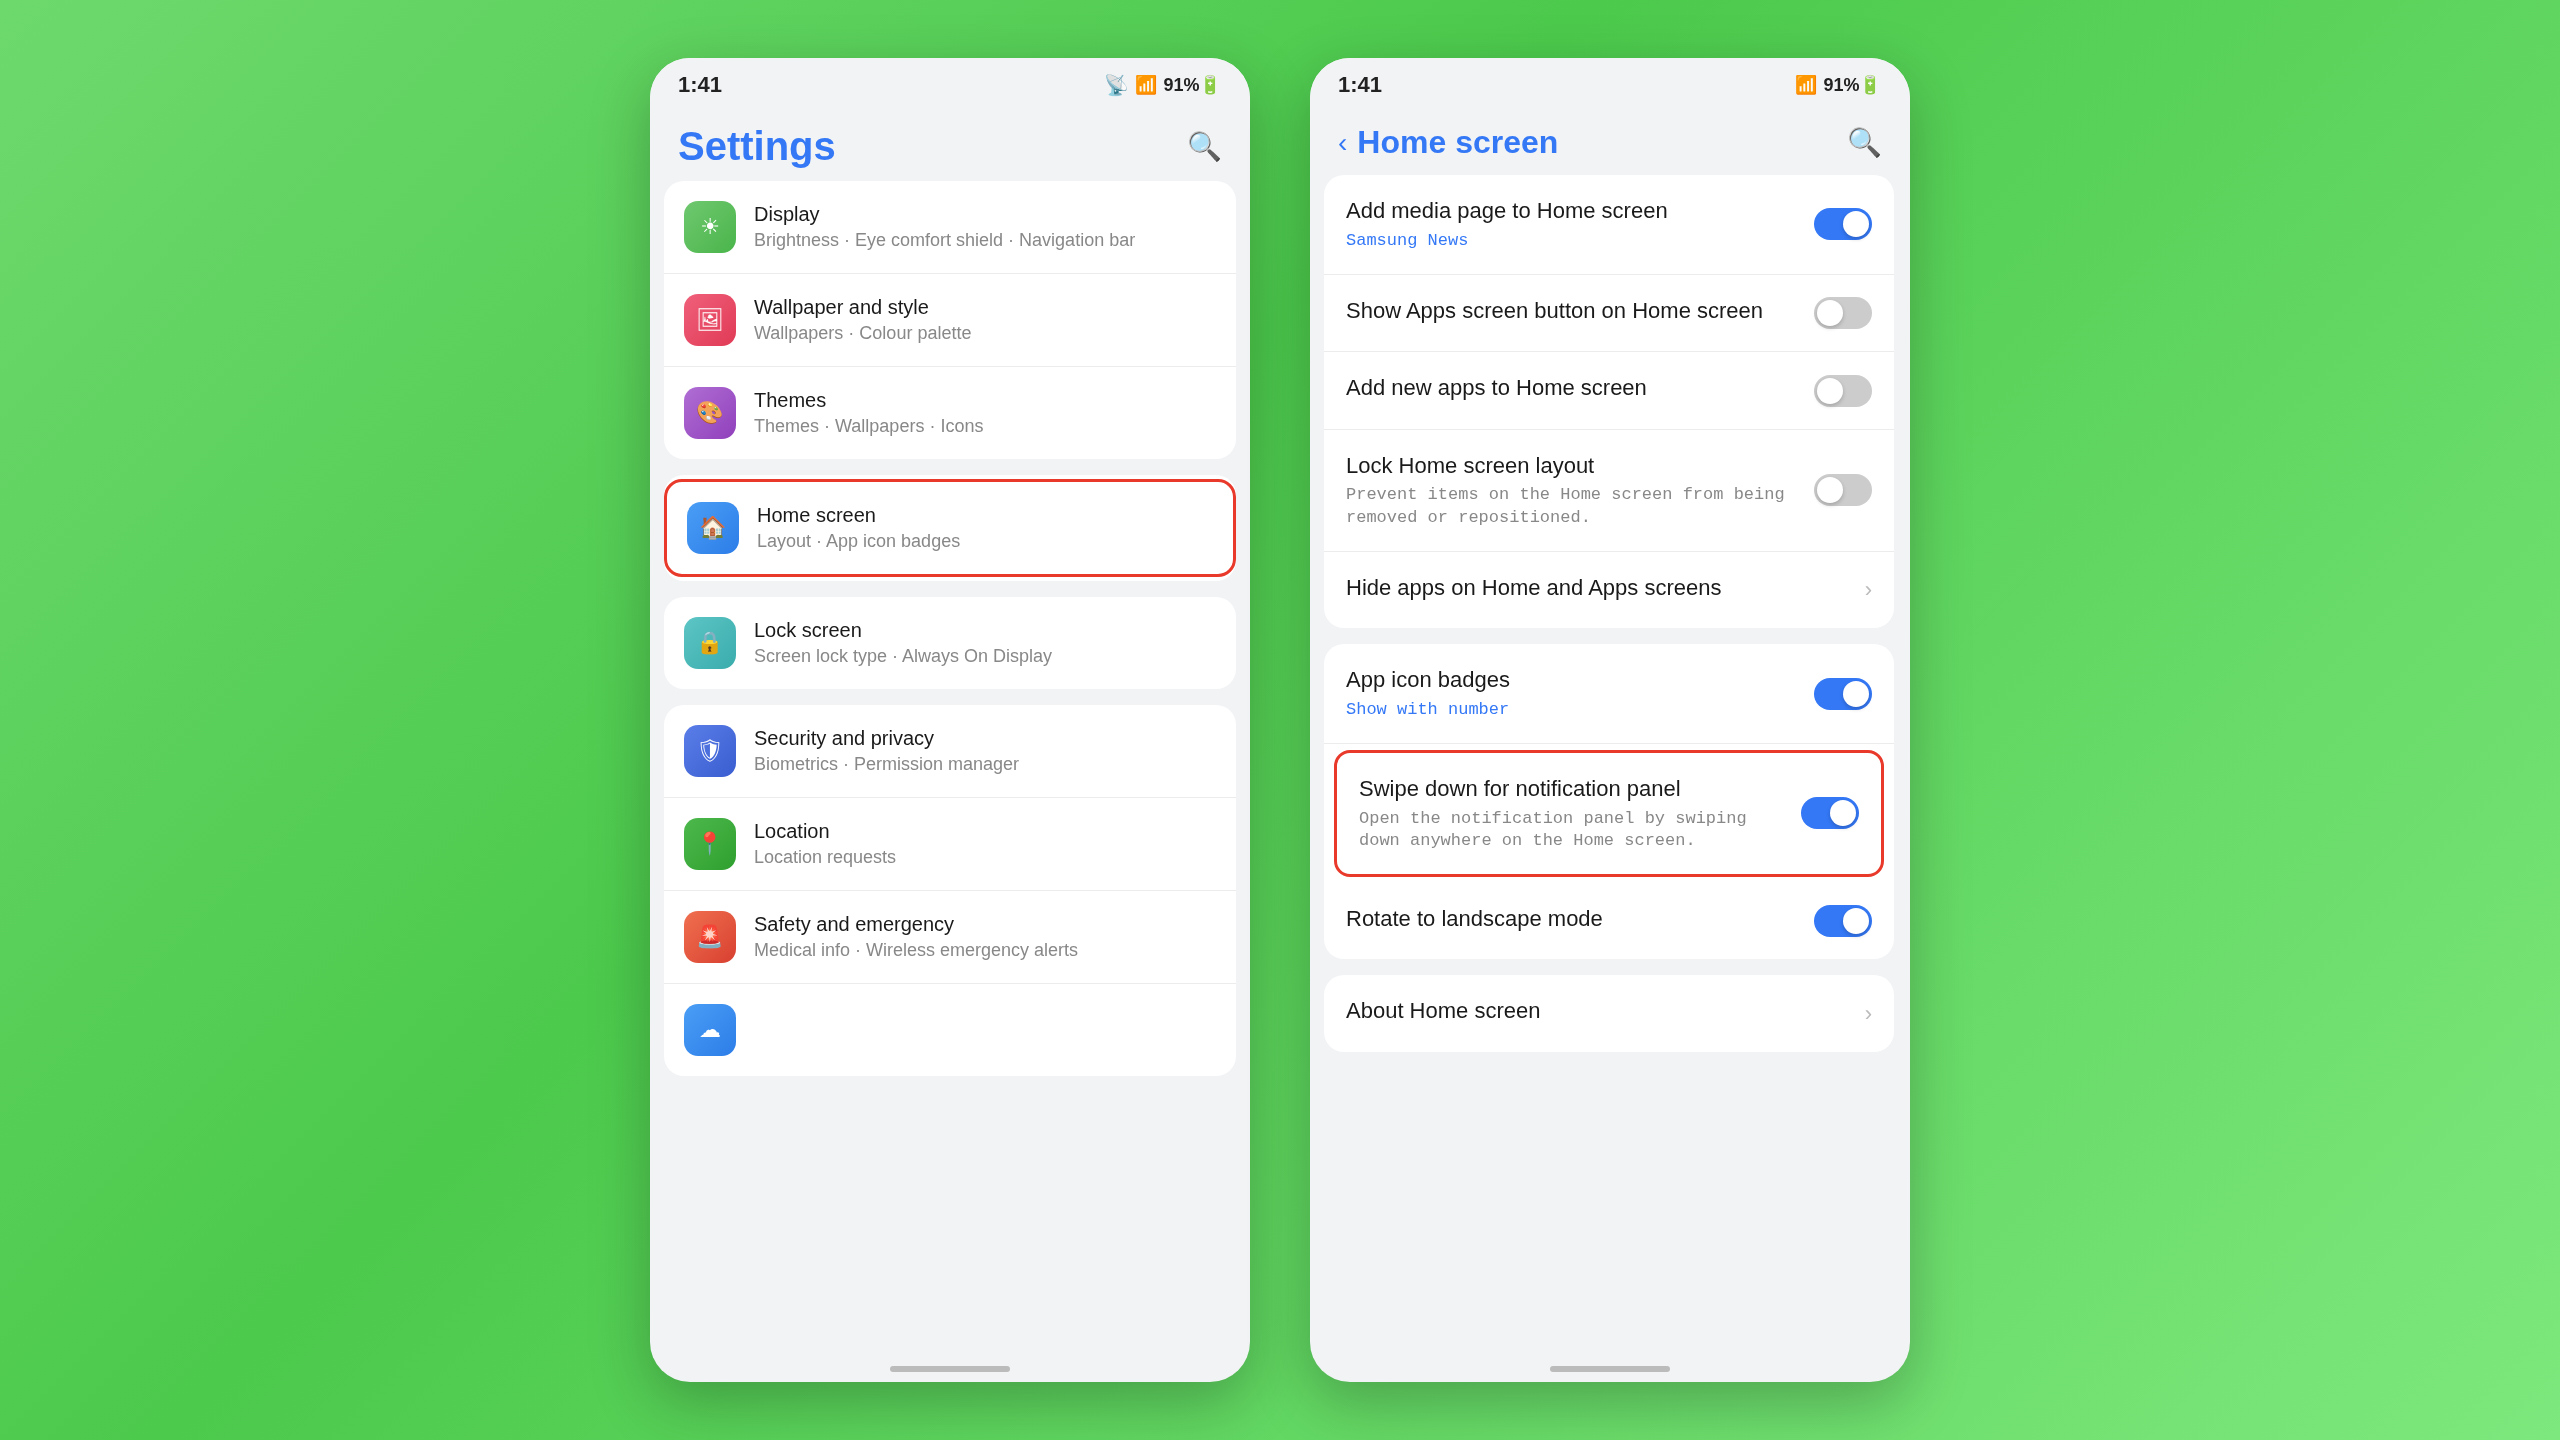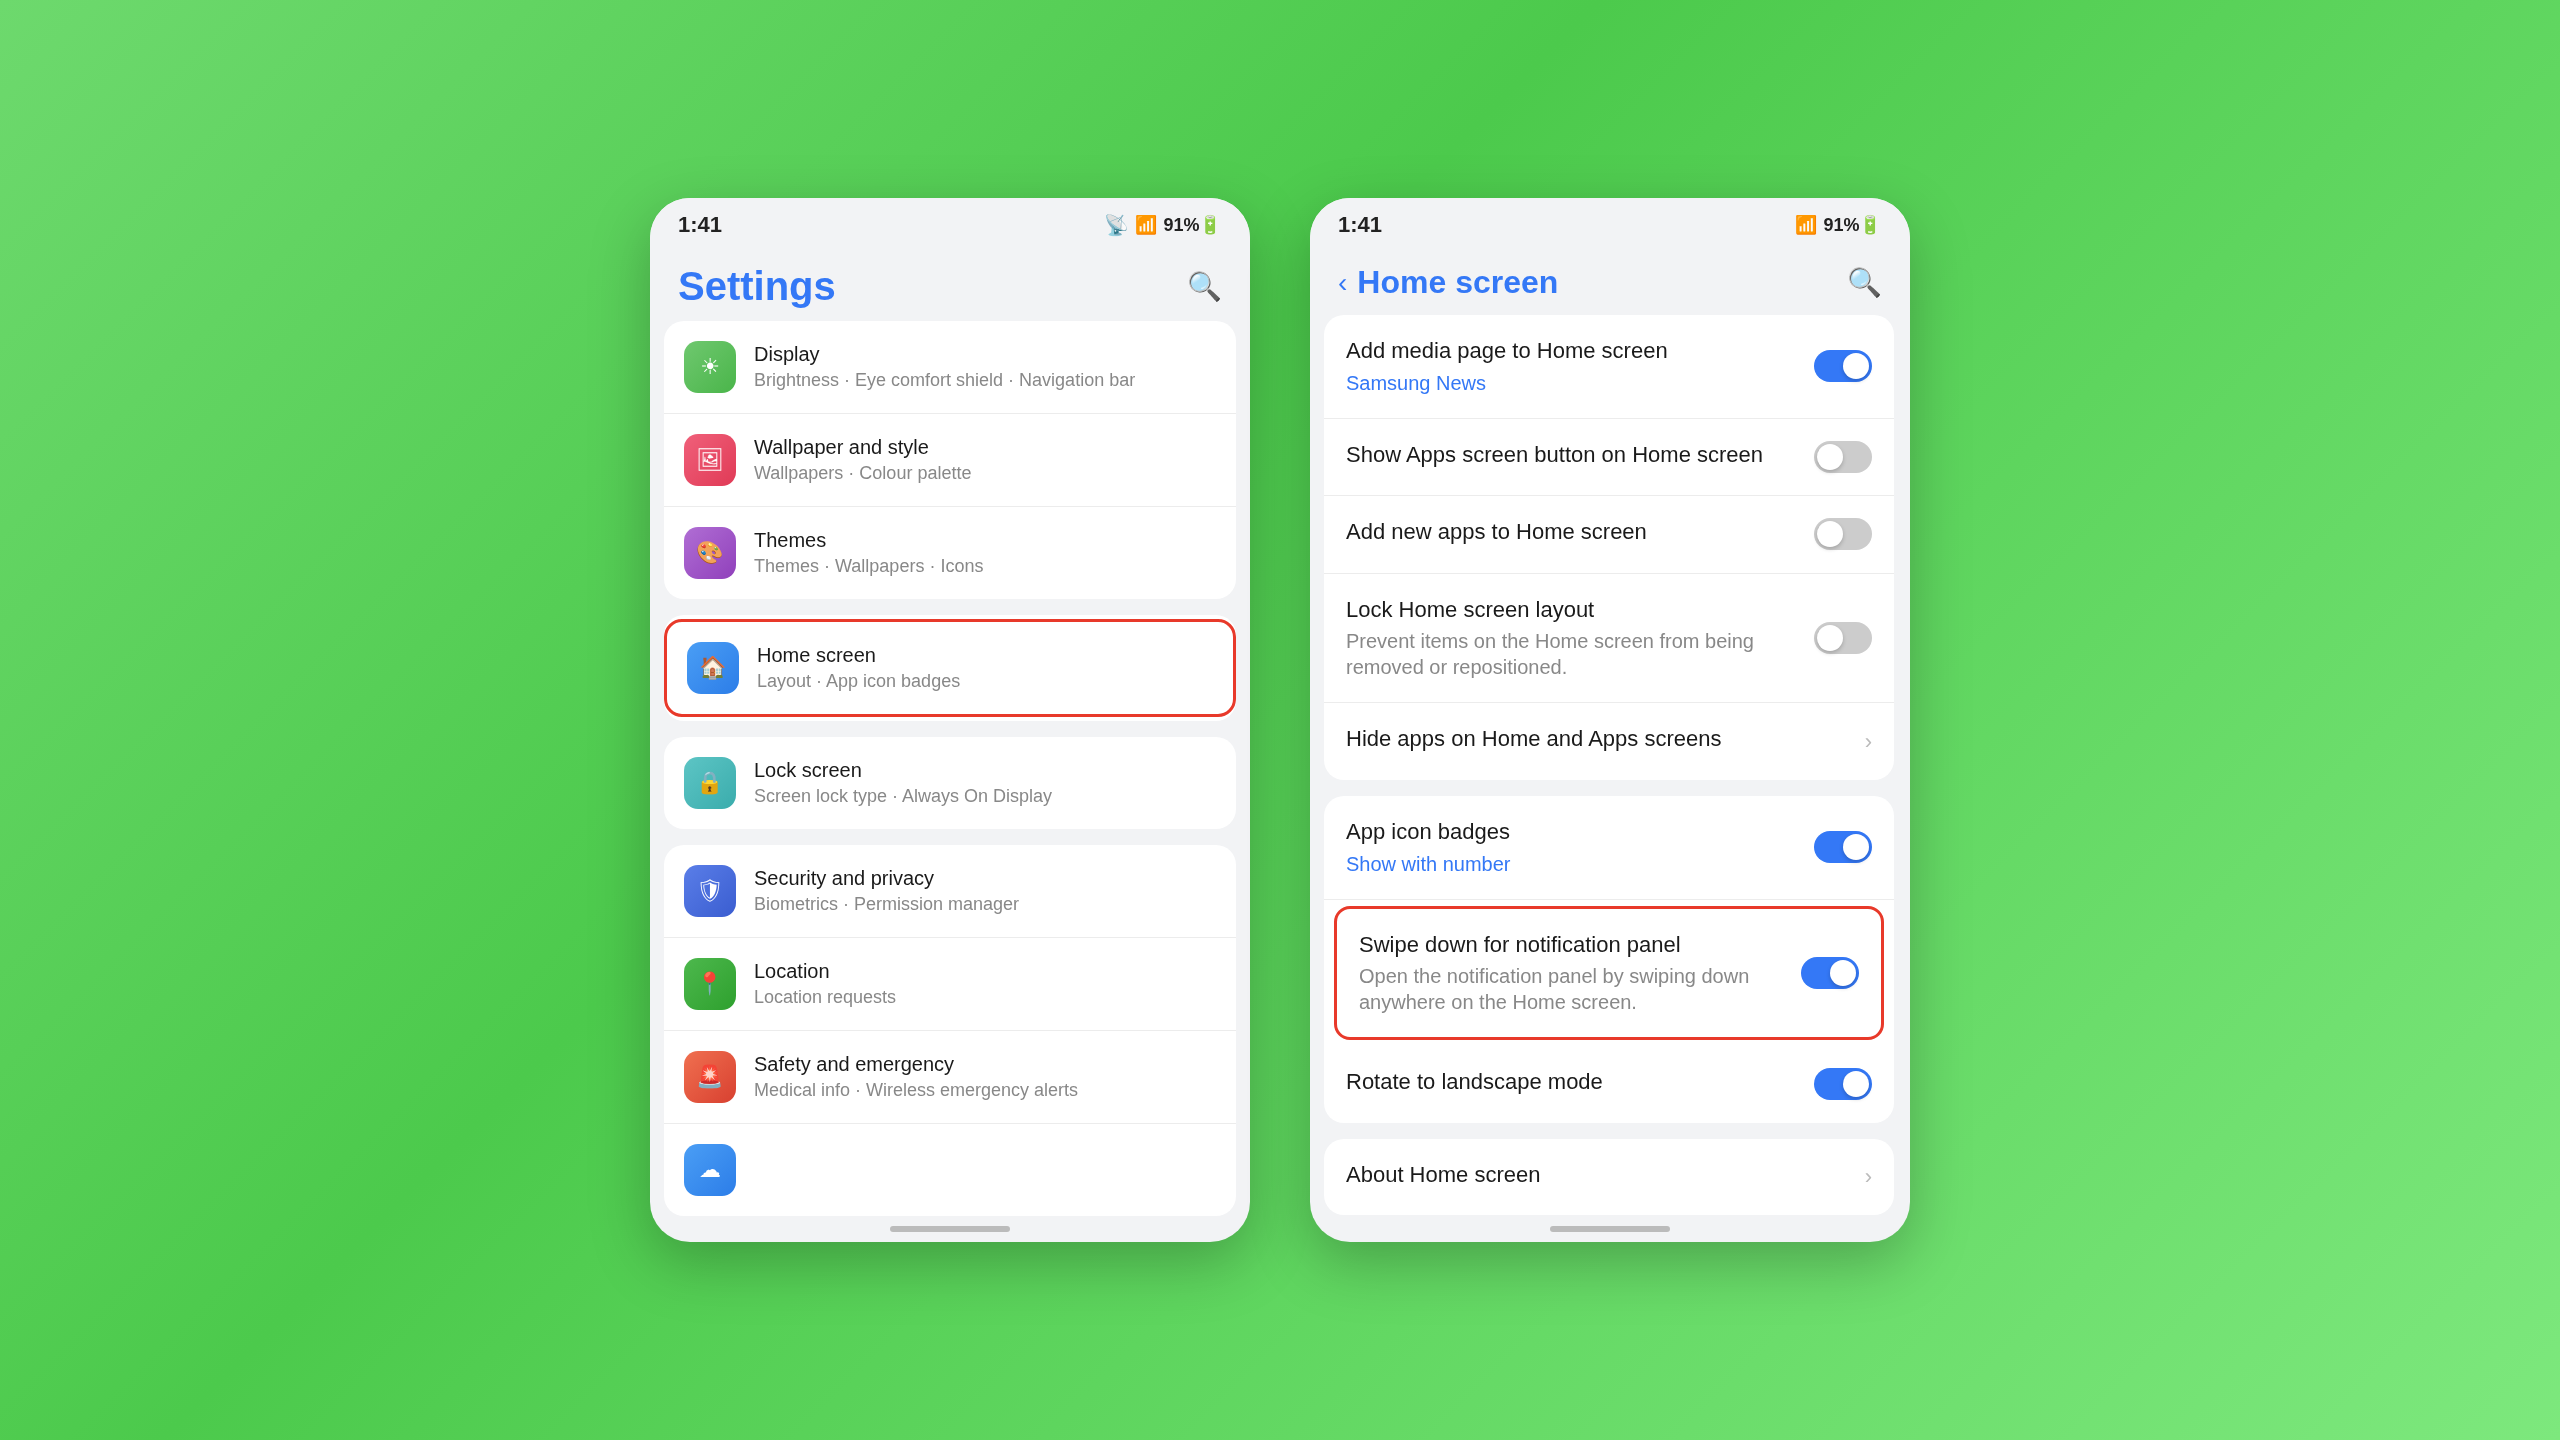--- a/index.html
+++ b/index.html
@@ -11,21 +11,21 @@
       display: flex;
       align-items: center;
       justify-content: center;
       gap: 60px;
       font-family: 'Segoe UI', Arial, sans-serif;
       overflow: hidden;
     }
 
     .phone-frame {
       width: 600px;
-      height: 1044px;
+      height: 1324px;
       background: #f2f3f5;
       border-radius: 40px;
       box-shadow: 0 20px 60px rgba(0,0,0,0.25);
       overflow: hidden;
       display: flex;
       flex-direction: column;
       position: relative;
     }
 
     .status-bar {
@@ -211,23 +211,24 @@
 
     .home-item-title {
       font-size: 22px;
       font-weight: 500;
       color: #1a1a1a;
       margin-bottom: 4px;
       line-height: 1.3;
     }
 
     .home-item-subtitle {
-      font-size: 20px;
+      font-size: 17px;
       color: #888;
       line-height: 1.3;
+      font-family: Liberation Mono, monospace;
     }
 
     .home-item-subtitle.blue {
       color: #3478f6;
     }
 
     .toggle {
       width: 58px;
       height: 32px;
       border-radius: 16px;

